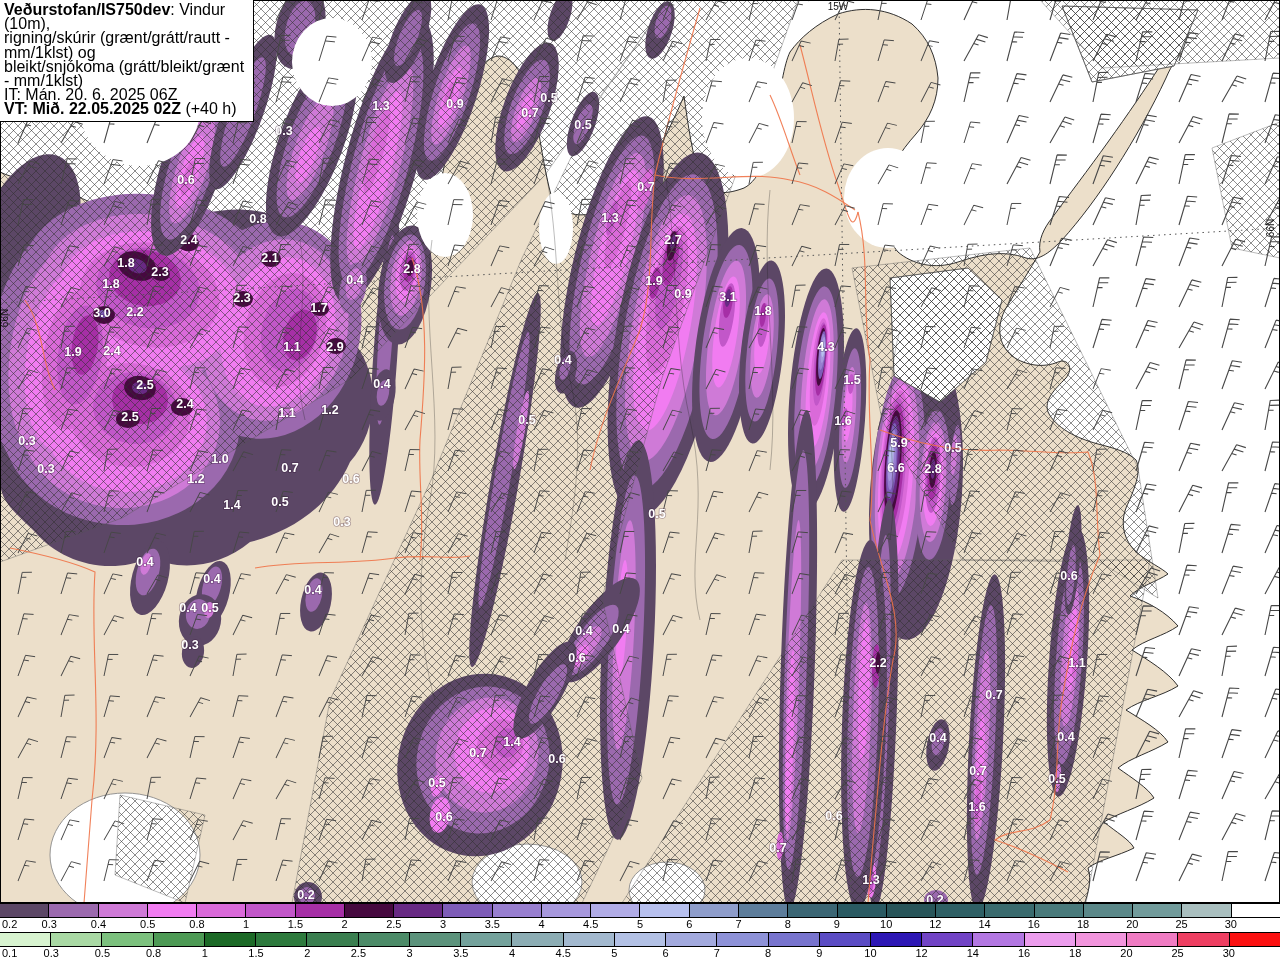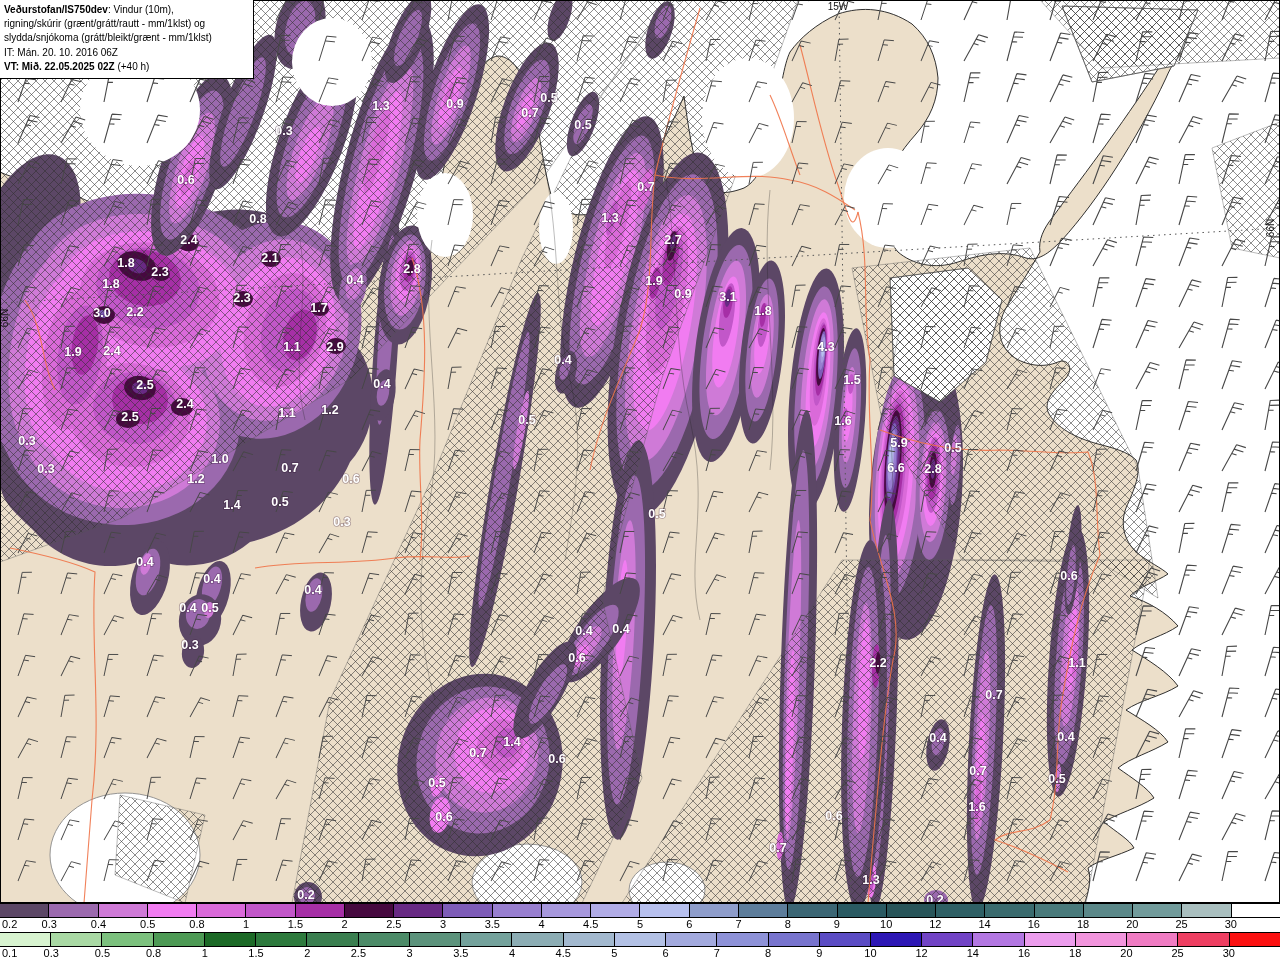--- a/index.html
+++ b/index.html
@@ -13,21 +13,21 @@
   .L50{fill:var(--sl13)}
   #vlabels text{font-size:12.5px;font-weight:bold;fill:#fff;text-anchor:middle;
     paint-order:stroke;stroke:rgba(45,12,45,.35);stroke-width:1.6px;}
   #gratlabels text{font-size:10px;fill:#111;text-anchor:middle;}
   .road{fill:none;stroke:var(--road);stroke-width:1.1;opacity:.9}
   .bline{fill:none;stroke:#222;stroke-width:.55;opacity:.55}
   .hatchpoly{fill:url(#xh);stroke:#555;stroke-width:.4}
   .whitepatch{fill:#fff;stroke:#333;stroke-width:.7}
   #titlebox{position:absolute;left:0;top:0;width:244px;background:#fff;
     border-right:1px solid #000;border-bottom:1px solid #000;padding:3px 5px 4px 4px;
-    font-size:10px;line-height:14.2px;color:#000;}
+    font-size:16px;line-height:14.2px;color:#000;}
   #titlebox .b{font-weight:bold;}
   #legend{position:absolute;left:0;top:903px;width:1280px;border-top:1px solid #000;}
   .scalebar{display:flex;height:13px;border-bottom:1px solid #000;}
   .scalebar .cell{flex:1;border-right:1px solid #000;}
   .scalebar .cell:last-child{border-right:none;}
   .labelstrip{position:relative;height:14px;background:#fff;border-bottom:1px solid #000;}
   .labelstrip span{position:absolute;top:0;font-size:11px;line-height:13px;color:#000;
     transform:translateX(-50%);white-space:nowrap;}
   .labelstrip span.first{transform:none;}
 </style>
@@ -1106,22 +1106,22 @@
         <text x="978" y="775">0.7</text>
         <text x="977" y="811">1.6</text>
       </g>
 
   <rect x="0.5" y="0.5" width="1279" height="902" fill="none" stroke="#000" stroke-width="1"></rect>
 </svg>
 
 <div id="titlebox">
   <div><span class="b">Veðurstofan/IS750dev</span><span>: Vindur (10m),</span></div>
   <div>rigning/skúrir (grænt/grátt/rautt - mm/1klst) og</div>
-  <div>slydda/snjókoma (grátt/bleikt/grænt - mm/1klst)</div>
-  <div>IT: Mán. 20. 10. 2016 06Z</div>
+  <div>bleikt/snjókoma (grátt/bleikt/grænt - mm/1klst)</div>
+  <div>IT: Mán. 20. 6. 2025 06Z</div>
   <div><span class="b">VT: Mið. 22.05.2025 02Z</span><span> (+40 h)</span></div>
 </div>
 
 <div id="legend">
   <div class="scalebar" id="sleet-bar">
         <div class="cell" style="background: rgb(92, 71, 102);"></div>
         <div class="cell" style="background: rgb(155, 105, 174);"></div>
         <div class="cell" style="background: rgb(207, 122, 215);"></div>
         <div class="cell" style="background: rgb(241, 124, 241);"></div>
         <div class="cell" style="background: rgb(218, 106, 217);"></div>

